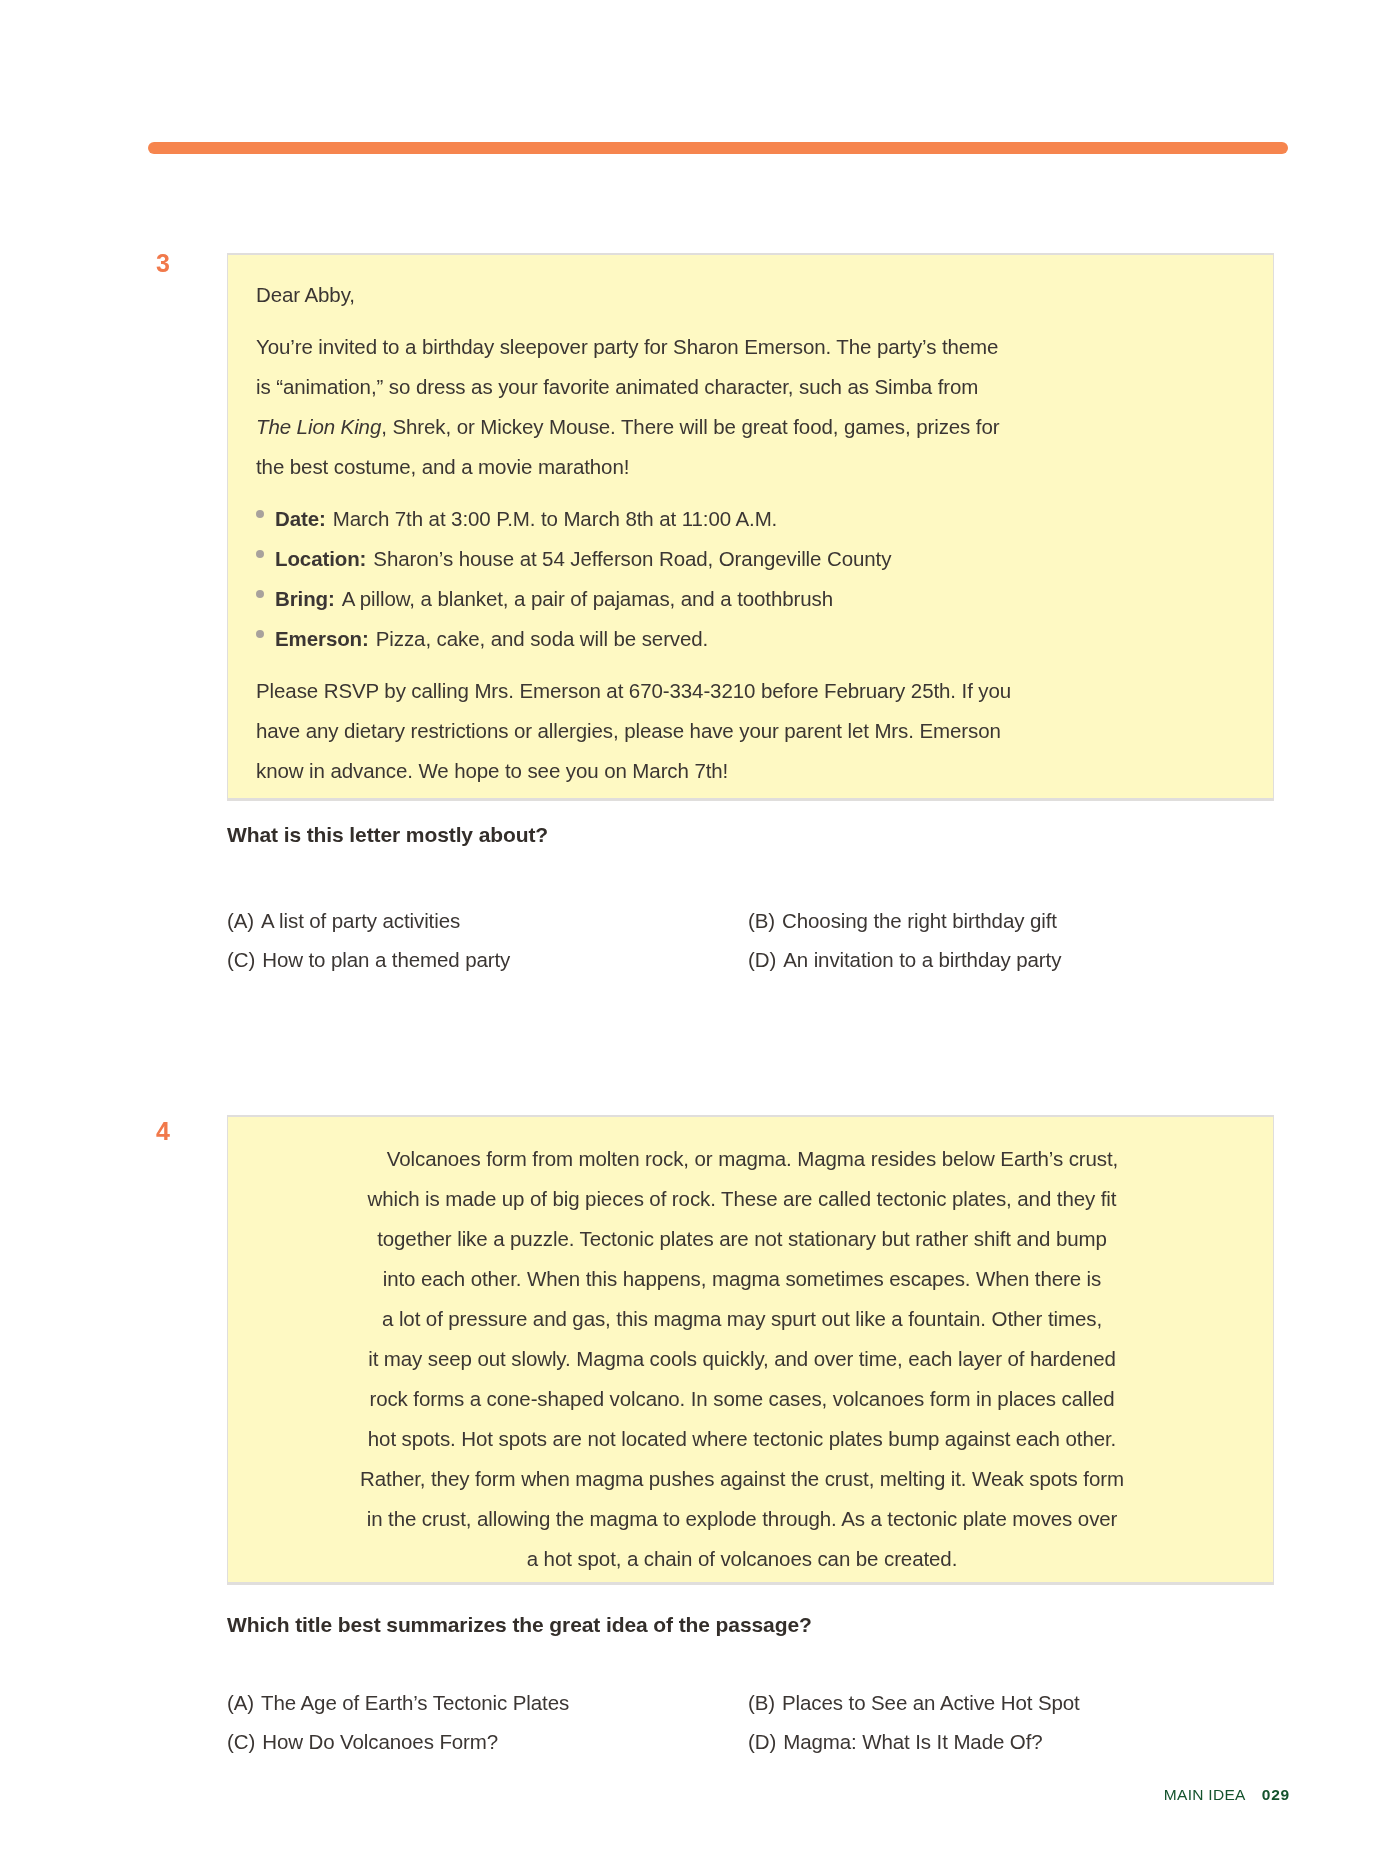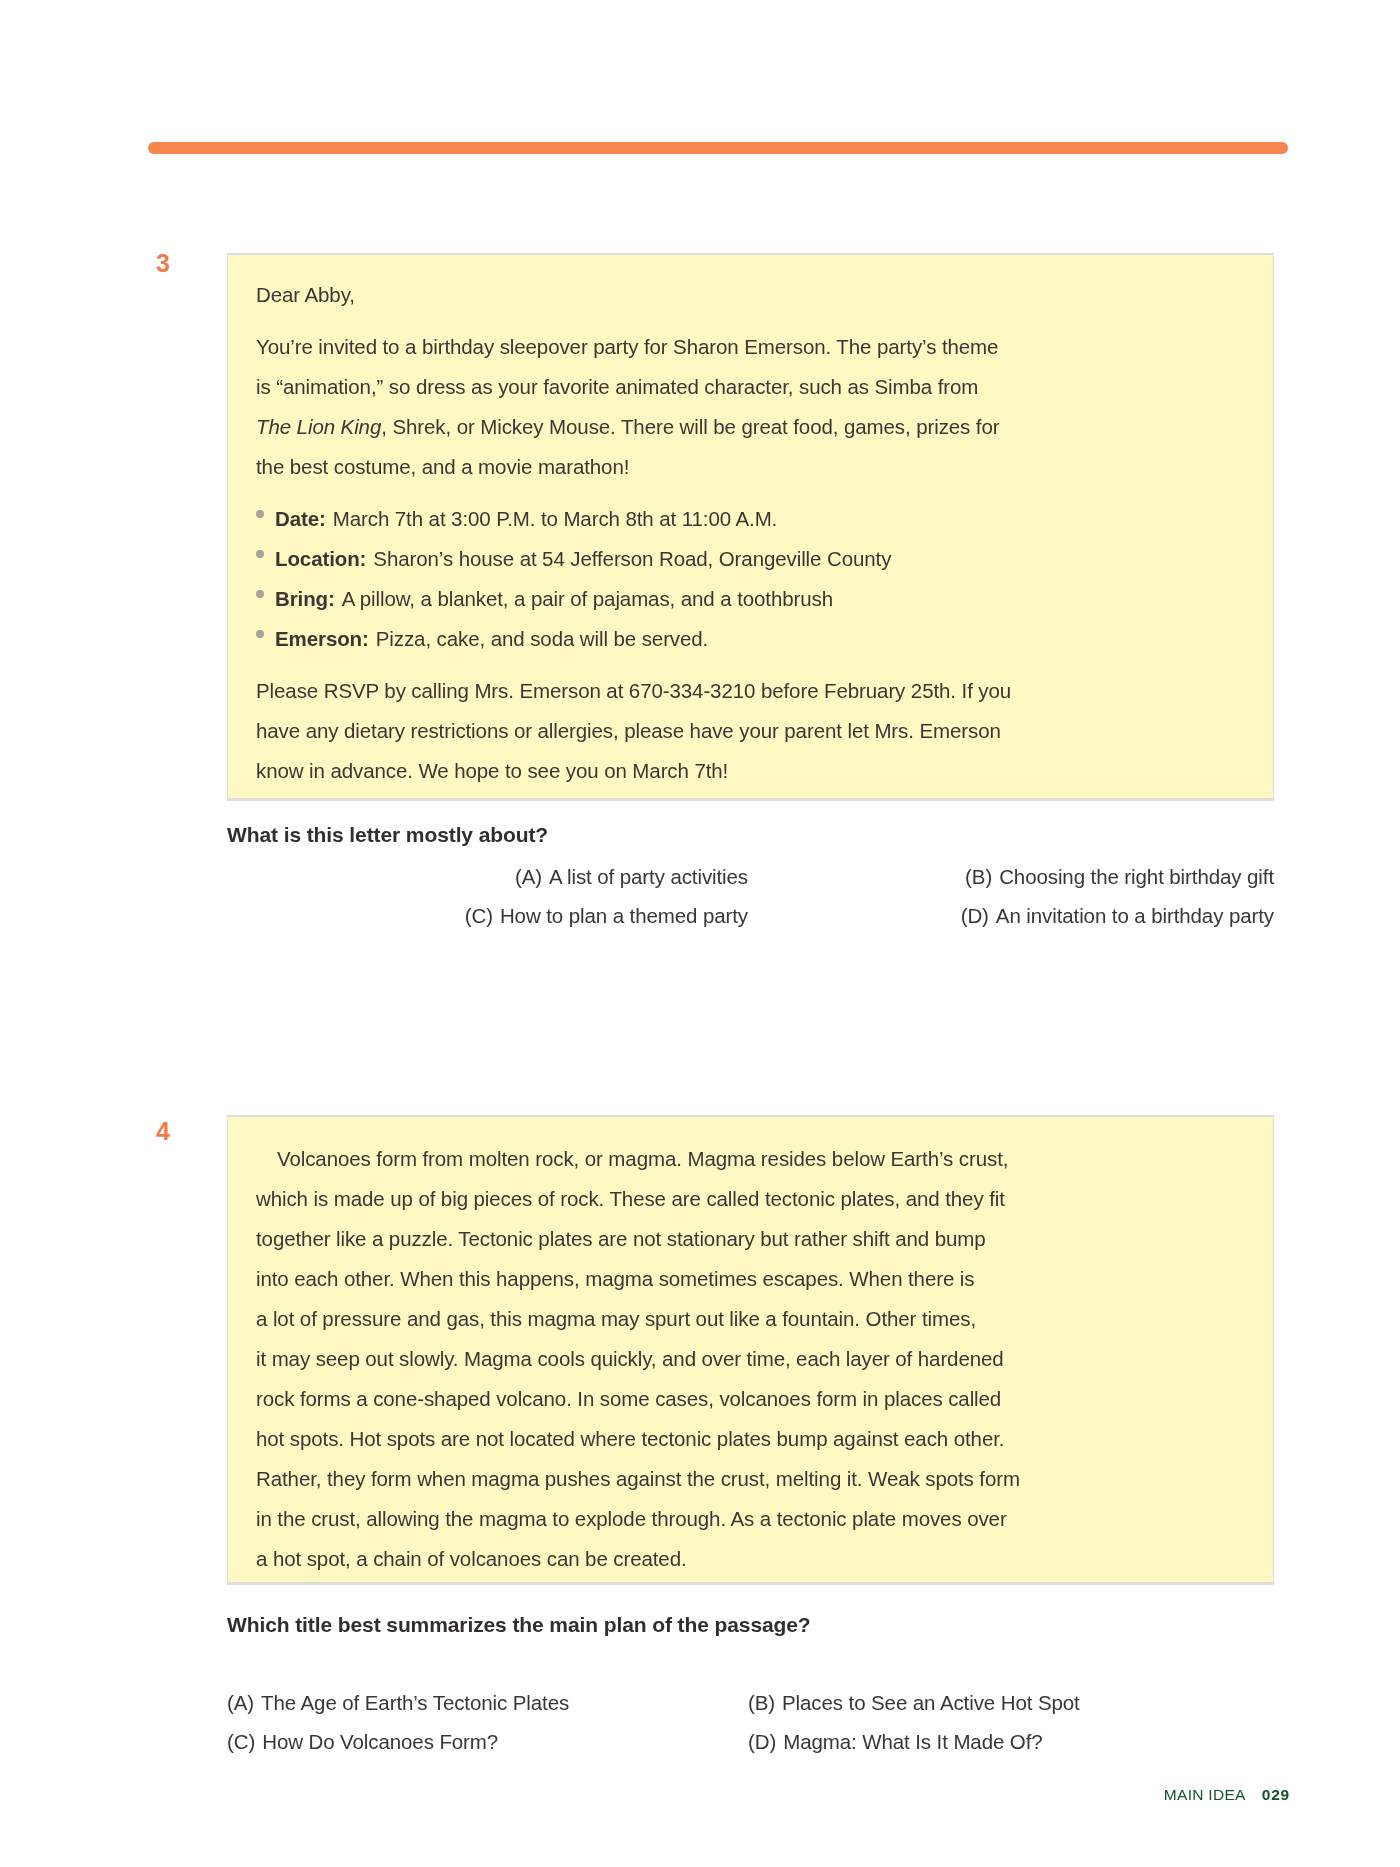--- a/index.html
+++ b/index.html
@@ -13,21 +13,21 @@
   }
   .qnum{
     position:absolute;left:156px;font-size:25px;font-weight:bold;color:#f1794b;
     line-height:1;
   }
   .passage-box{
     position:absolute;left:227px;width:1047px;box-sizing:border-box;background:#fef9c3;
     border:1px solid #e0dedc;border-top-width:2px;border-bottom-width:3px;
   }
   #box3{top:253px;height:548px;padding:20px 28px 12px 28px;}
-  #box4{top:1115px;height:470px;padding:22px 45px 8px 28px;}
+  #box4{top:1115px;height:470px;padding:22px 45px 8px 28px;text-align:center;}
   .ptext{font-size:20.5px;line-height:40px;letter-spacing:-0.1px;}
   .plines{white-space:pre-line;}
   .mt{margin-top:12px;}
   .em{font-style:italic;}
   .bullet-row{display:flex;align-items:baseline;height:40px;line-height:40px;text-align:center;}
   .dot{
     flex:0 0 auto;width:8px;height:8px;border-radius:50%;background:#a8a29c;
     margin-right:11px;position:relative;top:-5px;align-self:center;
   }
   .blabel{font-weight:bold;margin-right:7px;}
@@ -36,21 +36,21 @@
     position:absolute;left:227px;font-size:21px;font-weight:bold;color:#332e2a;
     line-height:26px;letter-spacing:-0.1px;
   }
   #q3question{top:822px;}
   #q4question{top:1612px;}
   .options{
     position:absolute;left:227px;width:1047px;display:grid;
     grid-template-columns:521px 1fr;row-gap:13px;
     font-size:20.5px;line-height:26px;letter-spacing:-0.1px;
   }
-  #q3options{top:864px;text-align:right;}
+  #q3options{top:908px;}
   #q4options{top:1655px;margin-top:35px;}
   .opt-key{margin-right:7px;}
   .footer{
     position:absolute;right:110px;top:1786px;font-size:15.5px;color:#14532d;
     letter-spacing:0.3px;
   }
   .footer .pageno{font-weight:bold;margin-left:16px;letter-spacing:0.8px;}
 </style>
 </head>
 <body>
@@ -110,21 +110,21 @@
 into each other. When this happens, magma sometimes escapes. When there is
 a lot of pressure and gas, this magma may spurt out like a fountain. Other times,
 it may seep out slowly. Magma cools quickly, and over time, each layer of hardened
 rock forms a cone-shaped volcano. In some cases, volcanoes form in places called
 hot spots. Hot spots are not located where tectonic plates bump against each other.
 Rather, they form when magma pushes against the crust, melting it. Weak spots form
 in the crust, allowing the magma to explode through. As a tectonic plate moves over
 a hot spot, a chain of volcanoes can be created.</div>
   </div>
 
-  <div id="q4question" class="question">Which title best summarizes the main plan of the passage?</div>
+  <div id="q4question" class="question">Which title best summarizes the great idea of the passage?</div>
 
   <div id="q4options" class="options">
     <div><span class="opt-key">(A)</span><span>The Age of Earth’s Tectonic Plates</span></div>
     <div><span class="opt-key">(B)</span><span>Places to See an Active Hot Spot</span></div>
     <div><span class="opt-key">(C)</span><span>How Do Volcanoes Form?</span></div>
     <div><span class="opt-key">(D)</span><span>Magma: What Is It Made Of?</span></div>
   </div>
 
   <div class="footer">
     <span>MAIN IDEA</span><span class="pageno">029</span>

